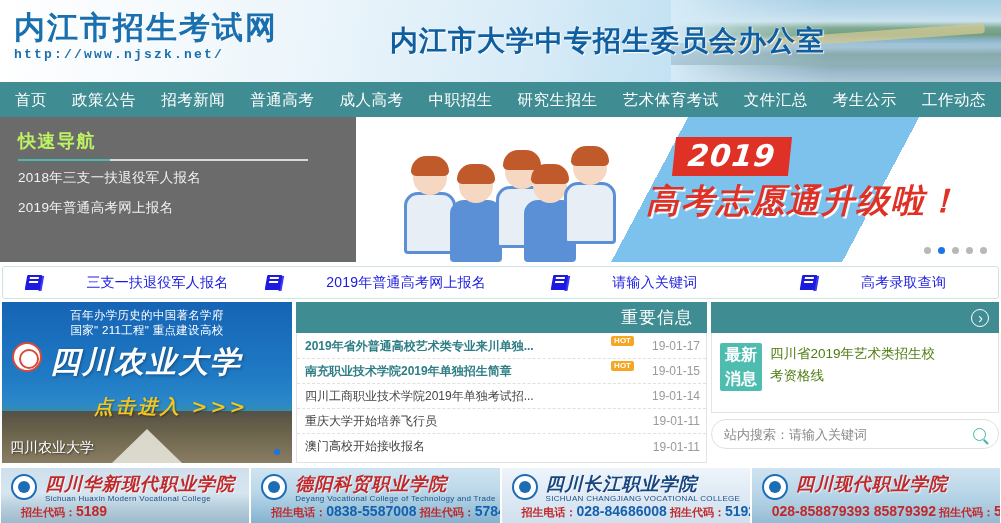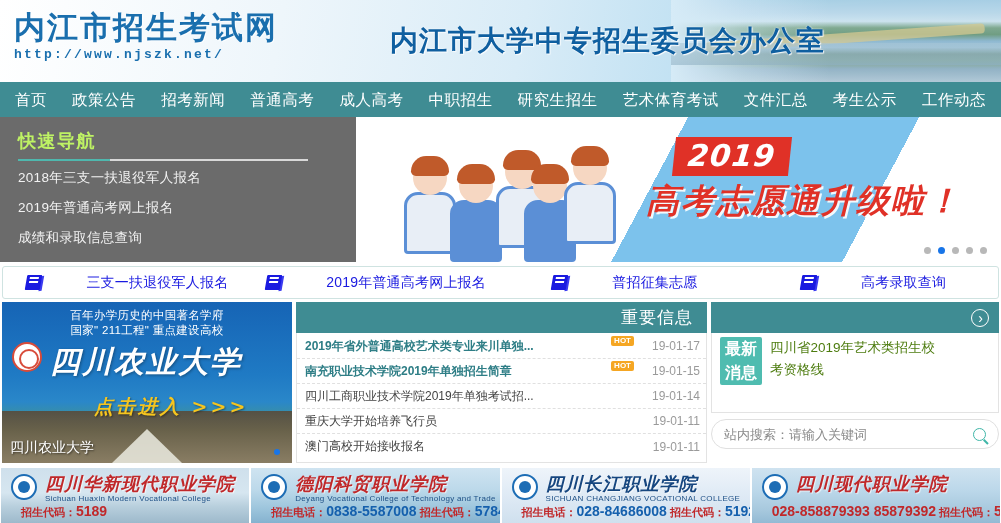--- a/index.html
+++ b/index.html
@@ -220,21 +220,21 @@
   
   .rightcol { width: 288px; height: 161px; display:flex; flex-direction:column; }
   .rc-head { height:31px; background:#3f8c93; display:flex; align-items:center; justify-content:flex-end; padding-right:10px; }
   .arrow-btn {
     width:18px; height:18px; border-radius:50%; border:1.5px solid #ffffff;
     display:flex; align-items:center; justify-content:center; cursor:pointer;
   }
   .arrow-btn::after { content:"›"; color:#ffffff; font-size:14px; line-height:14px; margin-left:1px; }
   .rc-news {
     background:#ffffff; border:1px solid #e3e3e3; border-top:none;
-    height: 80px; display:flex; align-items:flex-start; padding:4px 8px;
+    height: 80px; display:flex; align-items:flex-start; padding:10px 8px;
   }
   .newest-badge {
     flex:none; width:42px; height:48px; background:#4fbcb0; color:#ffffff;
     font-size:16px; font-weight:bold; line-height:24px; text-align:center;
     border-radius:2px; margin-right:8px;
   }
   .rc-news-text { font-size:13.5px; color:#4d7c0f; line-height:22px; }
   .search-wrap {
     margin-top:6px; height:30px; border:1px solid #e0e0e0; border-radius:15px;
     background:#ffffff; display:flex; align-items:center; padding:0 12px;
@@ -311,21 +311,20 @@
 
   <div class="hero">
 
     <div class="quicknav">
       <div class="quicknav-title">快速导航</div>
       <div class="quicknav-rule">
           <i></i>
         </div>
       <div class="quicknav-link">2018年三支一扶退役军人报名</div>
       <div class="quicknav-link">2019年普通高考网上报名</div>
-      <div class="quicknav-link">成绩和录取信息查询</div>
     </div>
 
     <div class="banner">
       <div class="banner-bg"></div>
       <div class="banner-people">
         <div class="p-fig" style="left:0px;bottom:8px;">
           <div class="p-head">
               <div class="p-hair"></div>
             </div>
             <div class="p-body"></div>
@@ -386,21 +385,21 @@
         </span>
       <span class="lbl">2019年普通高考网上报名</span>
     </div>
     <div class="linkbar-item">
       <span class="book-icon">
           <i class="b4"></i>
           <i class="b1"></i>
           <i class="b2"></i>
           <i class="b3"></i>
         </span>
-      <span class="lbl">普招征集志愿</span>
+      <span class="lbl">请输入关键词</span>
     </div>
     <div class="linkbar-item">
       <span class="book-icon">
           <i class="b4"></i>
           <i class="b1"></i>
           <i class="b2"></i>
           <i class="b3"></i>
         </span>
       <span class="lbl">高考录取查询</span>
     </div>

